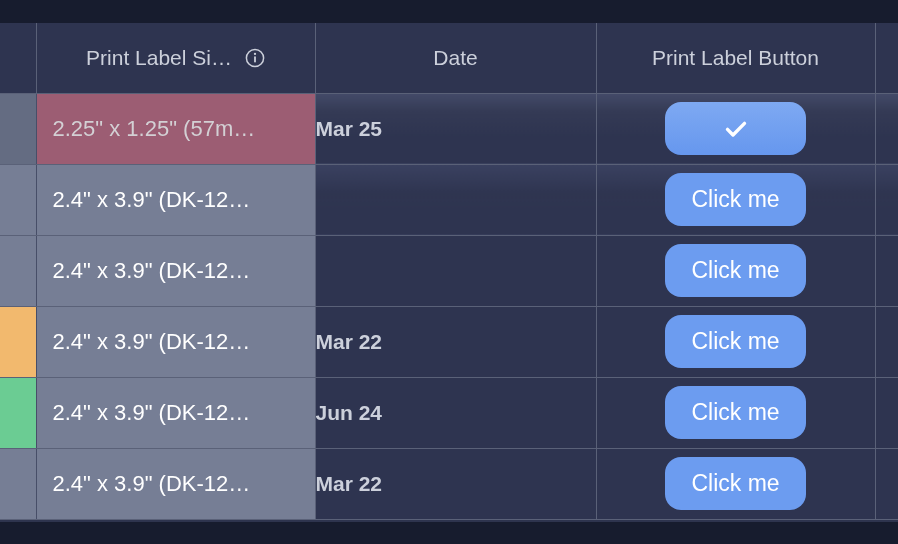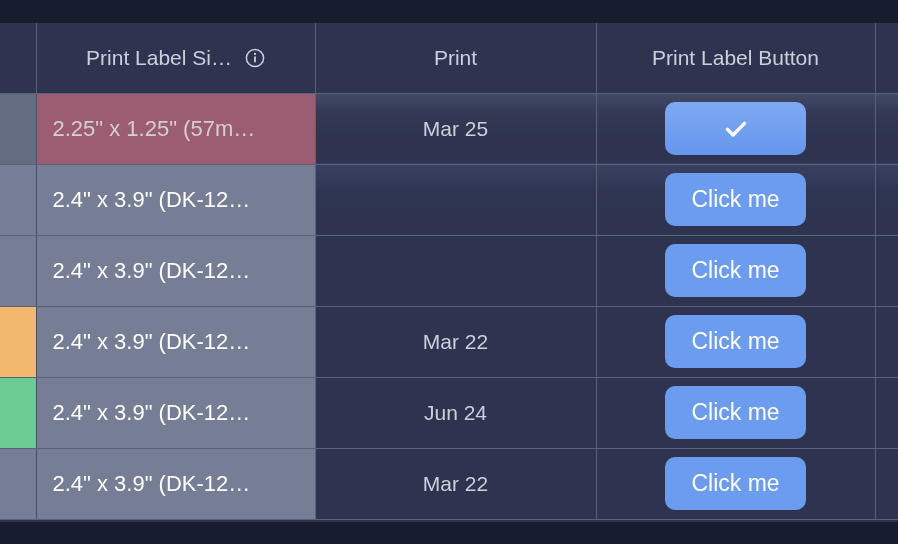--- a/index.html
+++ b/index.html
@@ -126,22 +126,22 @@
     overflow: hidden;
     text-overflow: ellipsis;
   }
   td.size-cell.muted { color: #d3d0d4; }
 
   
   td.date-cell {
     background: #2e3450;
     color: #ccd0db;
     font-size: 21px;
-    text-align: center;
     white-space: nowrap;
+    font-weight: bold;
   }
 
   
   td.button-cell {
     background: #2e3450;
     text-align: center;
   }
   td.tail-cell {
     background: #2e3450;
     border-right: none;
@@ -159,21 +159,21 @@
     background-image: linear-gradient(to bottom, #3a4160 0%, #31375240 40%, #2e3450 75%);
   }
 
   .click-btn {
     display: inline-flex;
     align-items: center;
     justify-content: center;
     width: 141px;
     height: 53px;
     border: none;
-    border-radius: 10px;
+    border-radius: 16px;
     background: #6c9cf0;
     color: #ffffff;
     font-family: "Liberation Sans", sans-serif;
     font-size: 23px;
     line-height: 1;
     cursor: pointer;
   }
   .click-btn.checked {
     background-image: linear-gradient(to bottom, #7ea9f2 0%, #6697ee 100%);
   }
@@ -213,21 +213,21 @@
                   <circle cx="10" cy="10" r="8.6" fill="none" stroke="#ccd0db" stroke-width="1.5"></circle>
                   <circle cx="10" cy="5.9" r="1.15" fill="#ccd0db"></circle>
                   <rect x="9.1" y="8.3" width="1.8" height="6.3" rx="0.8" fill="#ccd0db"></rect>
                 </svg>
               </span>
             </span>
           </th>
 
           <th>
             <span class="th-inner">
-              <span class="th-label">Print</span>
+              <span class="th-label">Date</span>
             </span>
           </th>
 
           <th>
             <span class="th-inner">
               <span class="th-label">Print Label Button</span>
             </span>
           </th>
 
           <th class="th-tail"></th>

